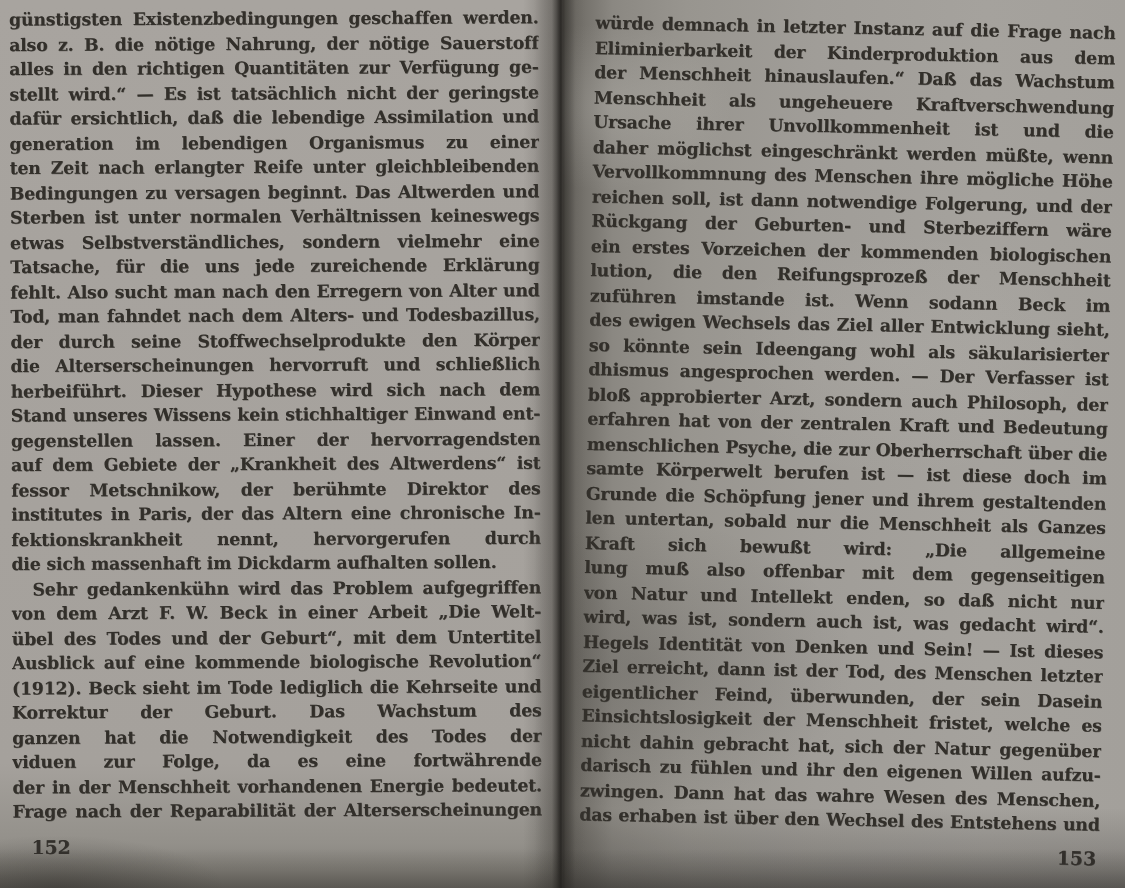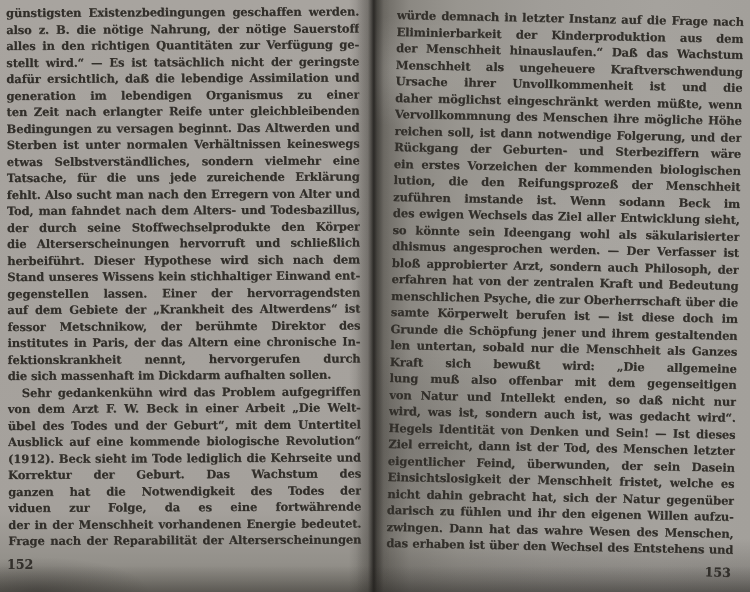--- a/index.html
+++ b/index.html
@@ -102,21 +102,21 @@
     width: 347px;
   }
   .pagenum {
     font-weight: bold;
     font-size: 12.5px;
     color: #33302c;
     text-shadow: 0.3px 0.3px 0.4px rgba(40,37,33,0.5);
   }
   .pagenum-left {
     position: absolute;
-    left: 7px;
+    left: 21px;
     top: 557px;
   }
   .pagenum-right {
     text-align: right;
     margin-top: 6px;
     padding-right: 2px;
   }
 </style>
 </head>
 <body>

